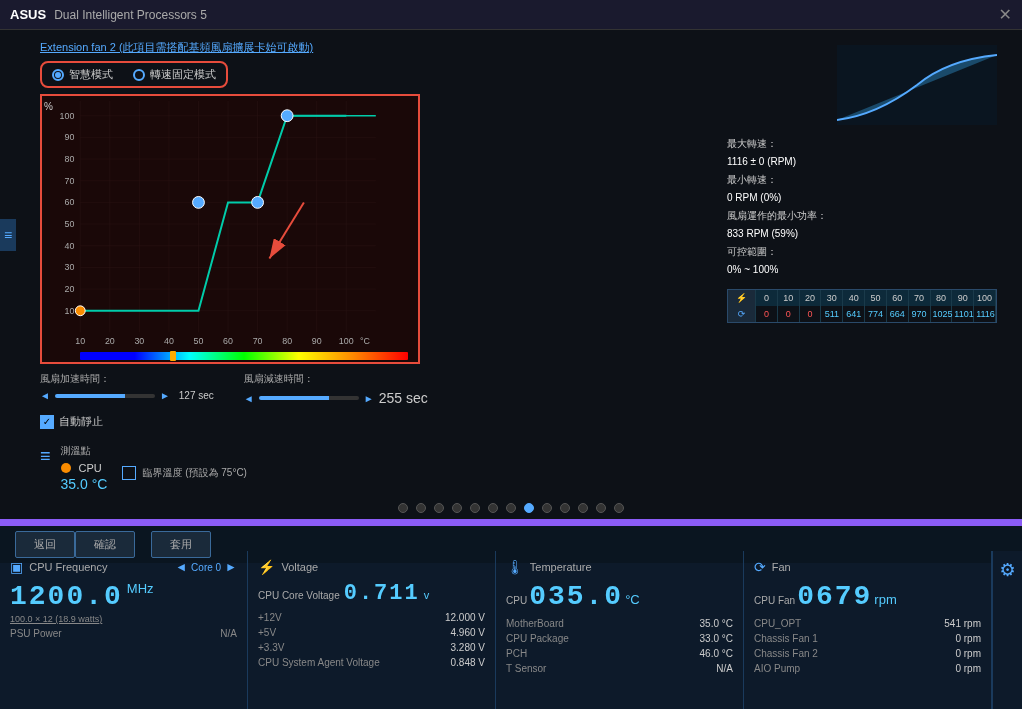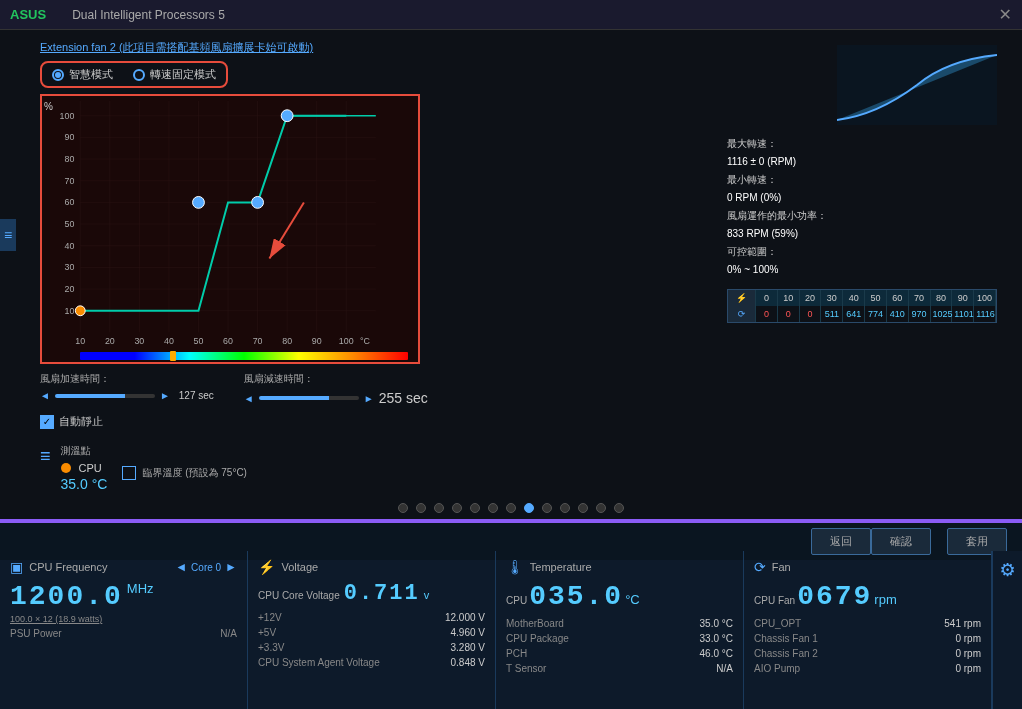--- a/index.html
+++ b/index.html
@@ -16,24 +16,24 @@
     
     .title-bar {
       background: #1a1a2e;
       height: 30px;
       display: flex;
       align-items: center;
       padding: 0 10px;
       border-bottom: 1px solid #333;
     }
     .title-bar-logo {
-      color: #22c55e;
+      color: #ffffff;
       font-weight: bold;
       font-size: 13px;
-      margin-right: 26px;
+      margin-right: 8px;
     }
     .title-bar-title {
       color: #aaa;
       font-size: 12px;
       flex: 1;
     }
     .title-bar-close {
       color: #888;
       cursor: pointer;
       font-size: 16px;
@@ -236,23 +236,23 @@
     }
 
     .page-dot.active {
       background: #5af;
       border-color: #5af;
     }
 
     
     .button-row {
       display: flex;
-      justify-content: flex-end;
+      justify-content: flex-start;
       padding: 5px 15px;
-      border-top: 4px solid #8b5cf6;
+      border-top: 7px solid #8b5cf6;
       background: #0a1520;
     }
 
     .btn {
       padding: 5px 18px;
       font-size: 11px;
       border: 1px solid #3a6a9a;
       background: #1a2a3a;
       color: #aaa;
       cursor: pointer;
@@ -521,21 +521,21 @@
           <div class="rpm-cell">100</div>
         </div>
         <div class="rpm-table-row">
           <div class="rpm-cell icon-cell" style="color:#5af;">⟳</div>
           <div class="rpm-cell red">0</div>
           <div class="rpm-cell red">0</div>
           <div class="rpm-cell red">0</div>
           <div class="rpm-cell cyan">511</div>
           <div class="rpm-cell cyan">641</div>
           <div class="rpm-cell cyan">774</div>
-          <div class="rpm-cell cyan">410</div>
+          <div class="rpm-cell cyan">664</div>
           <div class="rpm-cell cyan">970</div>
           <div class="rpm-cell cyan">1025</div>
           <div class="rpm-cell cyan">1101</div>
           <div class="rpm-cell cyan">1116</div>
         </div>
       </div>
     </div>
   </div>
 
   <div style="display:flex;padding:5px 20px 5px 40px;gap:15px;align-items:flex-start;">

